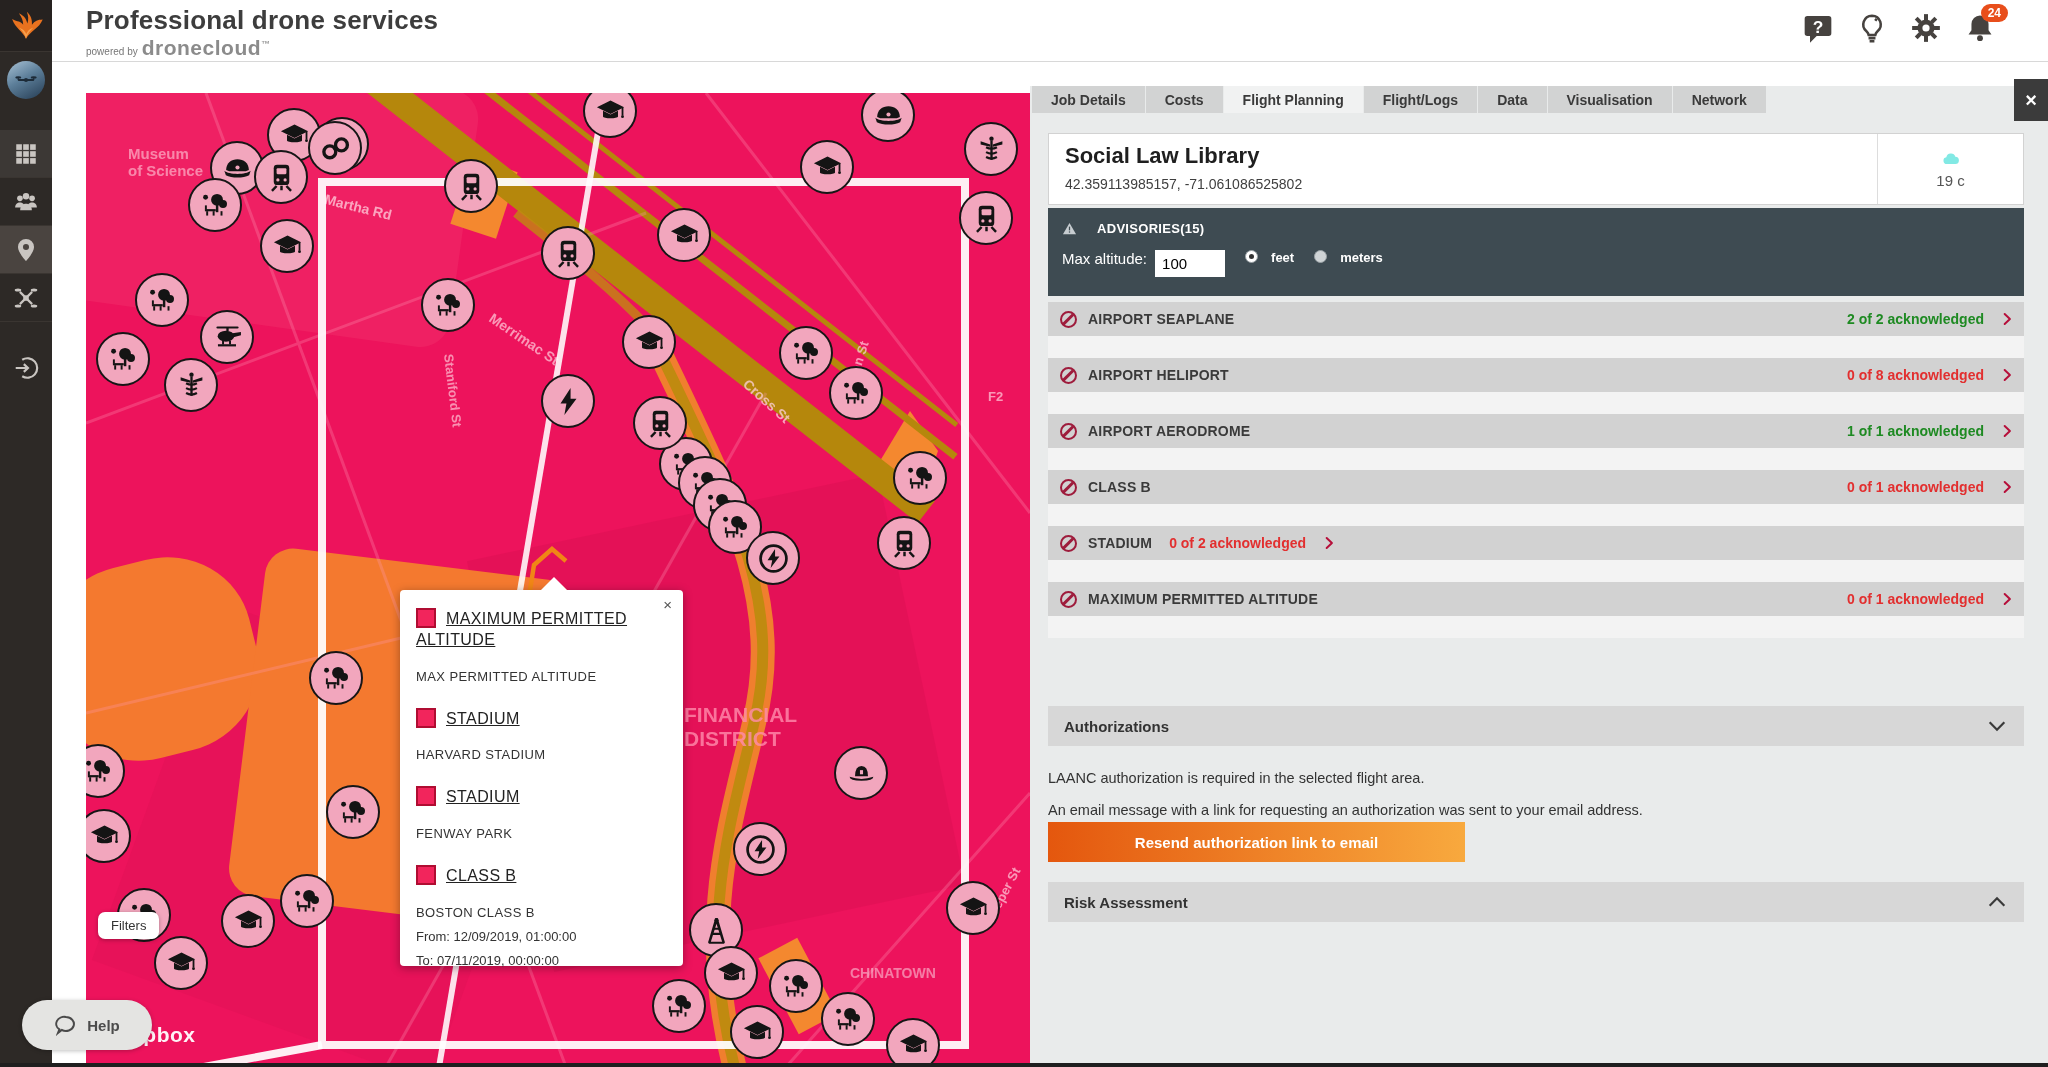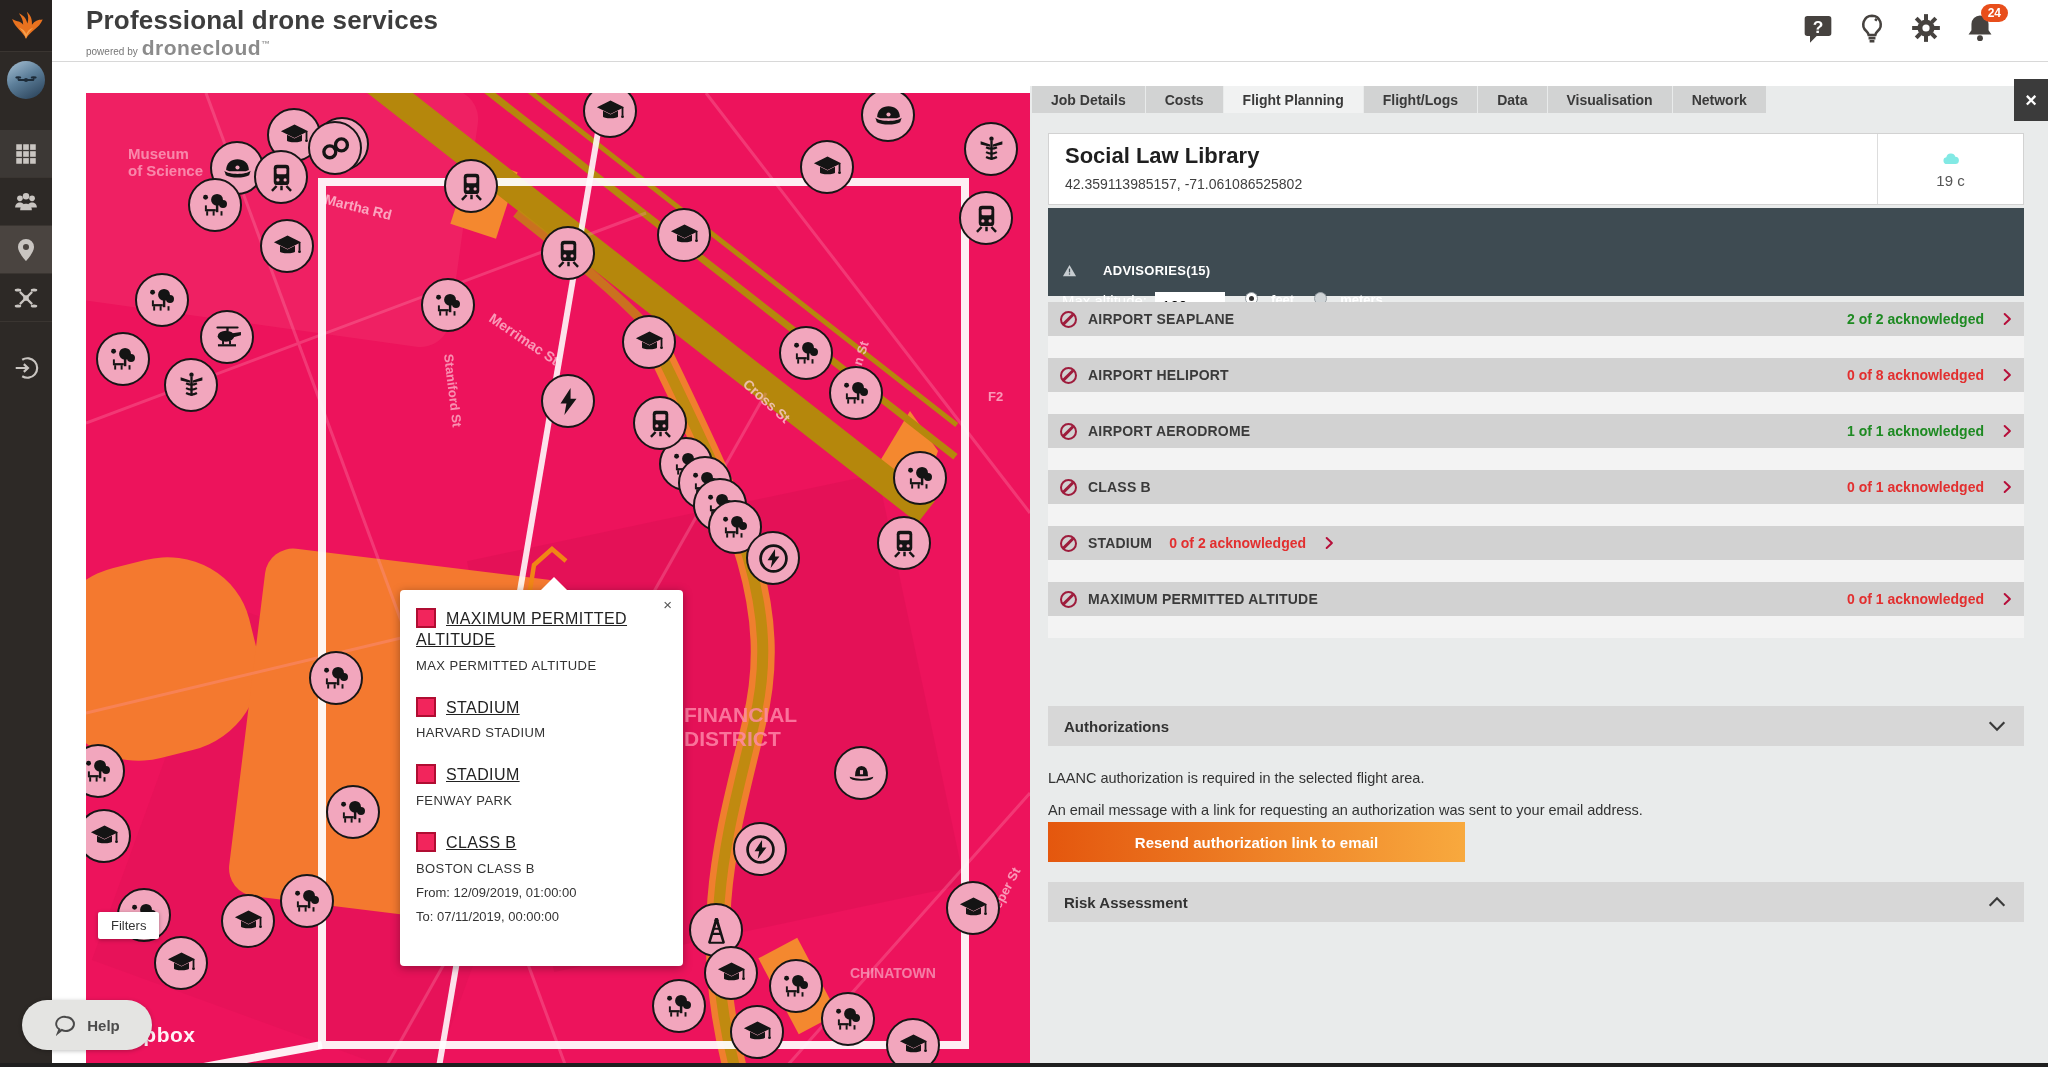--- a/index.html
+++ b/index.html
@@ -42,25 +42,25 @@
   
   .popup { position:absolute; left:314px; top:497px; width:283px; height:376px; background:#fff; border-radius:4px;
     box-shadow:0 2px 10px rgba(0,0,0,.35); z-index:7; padding:18px 16px 12px 16px; }
   .popup-pointer { position:absolute; top:-13px; left:140px; width:0; height:0;
     border-left:14px solid transparent; border-right:14px solid transparent; border-bottom:14px solid #fff; }
   .popup-close { position:absolute; top:6px; right:11px; font-size:15px; color:#555; cursor:pointer; }
   .pop-item { margin-bottom:24px; }
   .pop-title-row { display:block; line-height:1.3; }
   .swatch { display:inline-block; width:20px; height:20px; background:#f2255c; border:2px solid #b00d32; vertical-align:-4px; margin-right:10px; }
   .pop-link { font-size:16px; color:#222; text-decoration:underline; letter-spacing:.4px; cursor:pointer; }
-  .pop-sub { font-size:13px; color:#333; letter-spacing:.4px; margin-top:7px; }
+  .pop-sub { font-size:13px; color:#333; letter-spacing:.4px; margin-top:18px; }
   .pop-line { font-size:13px; color:#333; margin-top:9px; }
 
   
-  .filters-btn { position:absolute; left:12px; top:819px; background:#fff; border-radius:2px; padding:6px 13px;
+  .filters-btn { position:absolute; left:12px; top:819px; background:#fff; border-radius:7px; padding:6px 13px;
     font-size:13px; color:#333; box-shadow:0 1px 4px rgba(0,0,0,.3); z-index:8; cursor:pointer; }
   .part107 { position:absolute; left:17px; top:864px; width:210px; height:46px; background:#fff; border-radius:9px;
     box-shadow:0 1px 5px rgba(0,0,0,.3); z-index:8; display:flex; align-items:center; padding-left:14px; gap:13px; cursor:pointer; }
   .checkbox { width:23px; height:23px; border:3px solid #ef9426; border-radius:3px; display:flex; align-items:center; justify-content:center; }
   .checkbox svg { width:15px; height:15px; }
   .part107-label { font-size:17px; font-weight:800; color:#262626; }
   .mapbox-mark { position:absolute; left:26px; top:930px; font-size:21px; font-weight:700; color:#fff; opacity:.95; z-index:7; letter-spacing:.5px; }
 
   .help-pill { position:absolute; left:22px; top:1000px; width:130px; height:50px; background:#e4e4e2; border-radius:26px;
     z-index:50; display:flex; align-items:center; justify-content:center; gap:9px; box-shadow:0 1px 4px rgba(0,0,0,.25); cursor:pointer; }
@@ -76,21 +76,21 @@
     display:flex; align-items:center; justify-content:center; font-size:20px; font-weight:700; cursor:pointer; z-index:25; }
 
   .loc-card { position:absolute; left:18px; top:47px; width:976px; height:72px; background:#fff; border:1px solid #d2d2d2; }
   .loc-name { position:absolute; left:16px; top:9px; font-size:22px; font-weight:800; color:#1f1f1f; }
   .loc-coords { position:absolute; left:16px; top:42px; font-size:14px; color:#3f3f3f; }
   .weather-box { position:absolute; right:0; top:0; width:146px; height:70px; border-left:1px solid #ddd;
     display:flex; flex-direction:column; align-items:center; justify-content:center; gap:3px; }
   .weather-temp { font-size:15px; color:#555; }
 
   .adv-block { position:absolute; left:18px; top:122px; width:976px; height:88px; background:#3e4b52; padding:13px 14px; }
-  .adv-title-row { display:flex; align-items:flex-start; gap:26px;margin-top:42px; }
+  .adv-title-row { display:flex; align-items:flex-start; gap:20px; }
   .adv-title { font-size:13px; font-weight:700; color:#fff; letter-spacing:.3px; }
   .alt-row { display:flex; align-items:flex-start; margin-top:14px; gap:8px; }
   .alt-label { font-size:15px; color:#fff; }
   .alt-input { width:70px; height:27px; border:none; font-size:15px; padding-left:7px; font-family:"Liberation Sans",sans-serif; }
   .radio { width:13px; height:13px; border-radius:50%; background:#cfd4d6; border:1px solid #9aa2a6; margin-left:12px; position:relative; cursor:pointer; }
   .radio.sel { background:#fff; }
   .radio.sel::after { content:""; position:absolute; left:3px; top:3px; width:5px; height:5px; border-radius:50%; background:#333; }
   .radio-label { font-size:13px; font-weight:700; color:#fff; margin-left:5px; }
 
   .adv-row { position:absolute; left:18px; width:976px; height:34px; background:#d2d2d2; display:flex; align-items:center; padding:0 10px 0 12px; cursor:pointer; }

